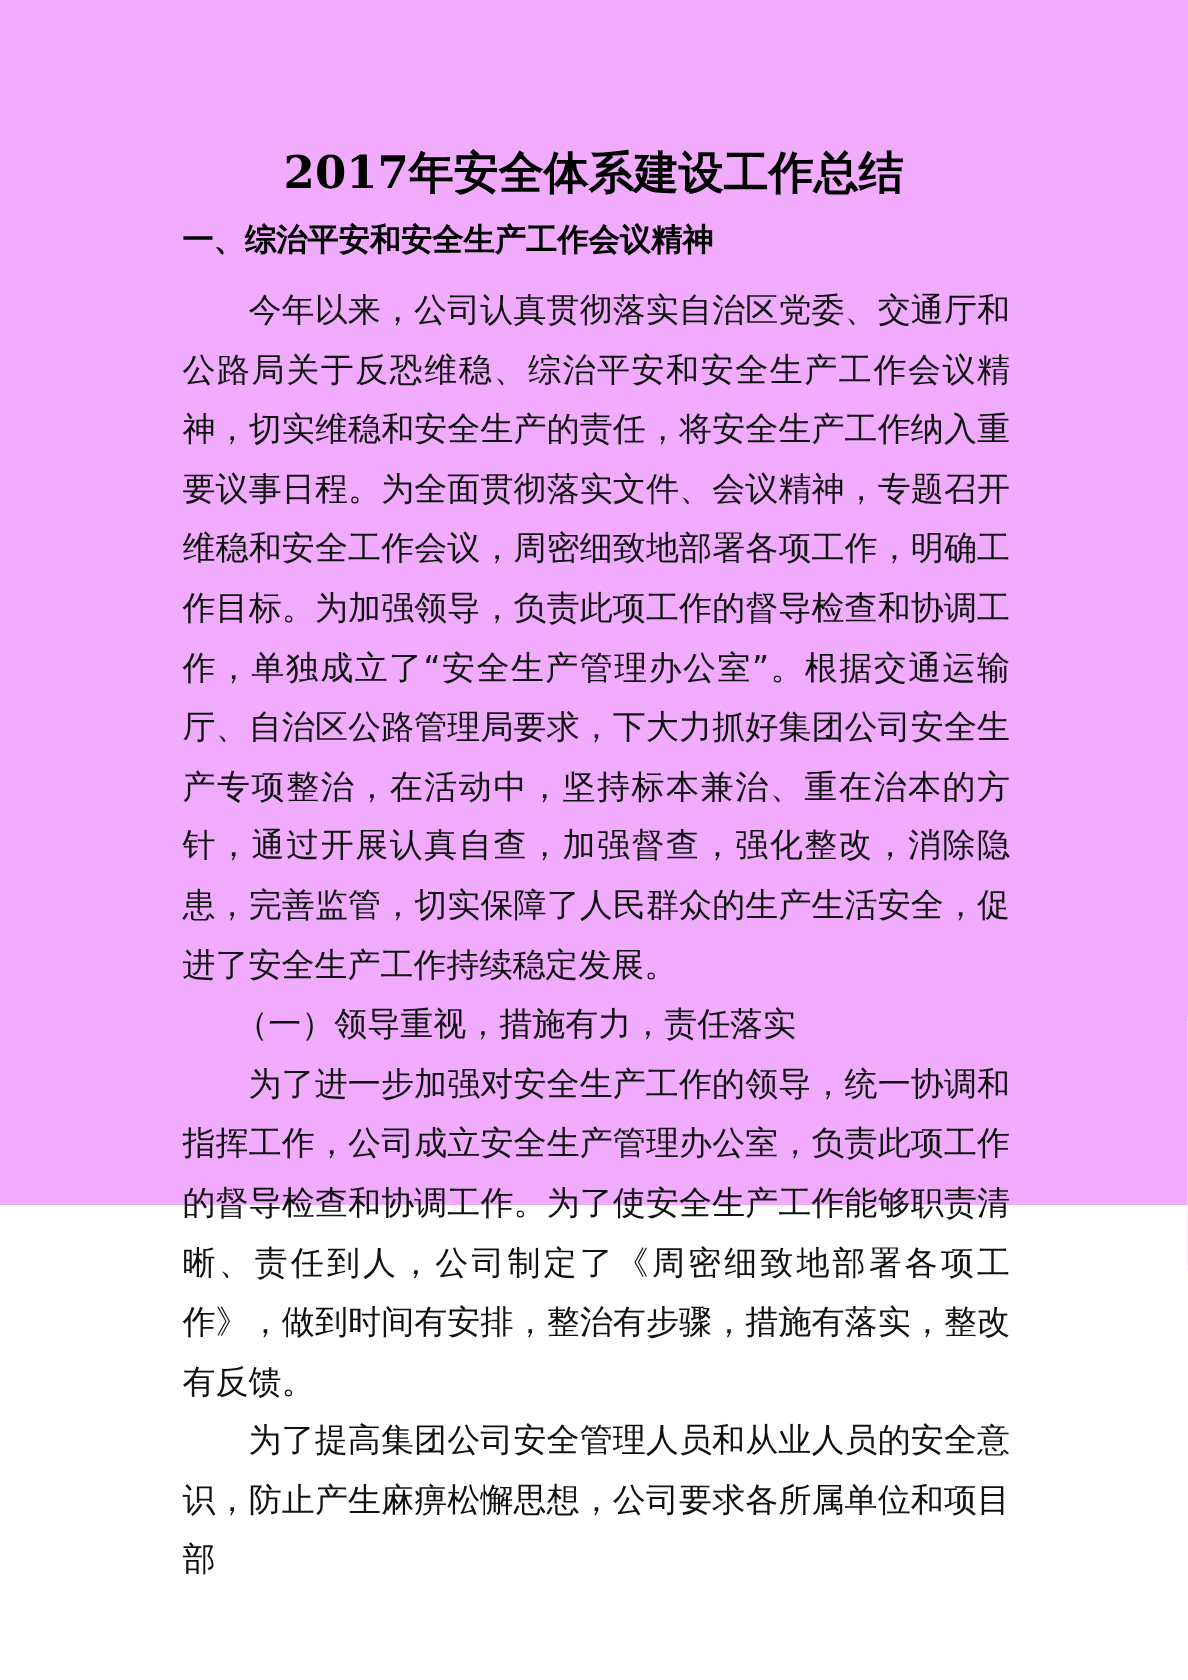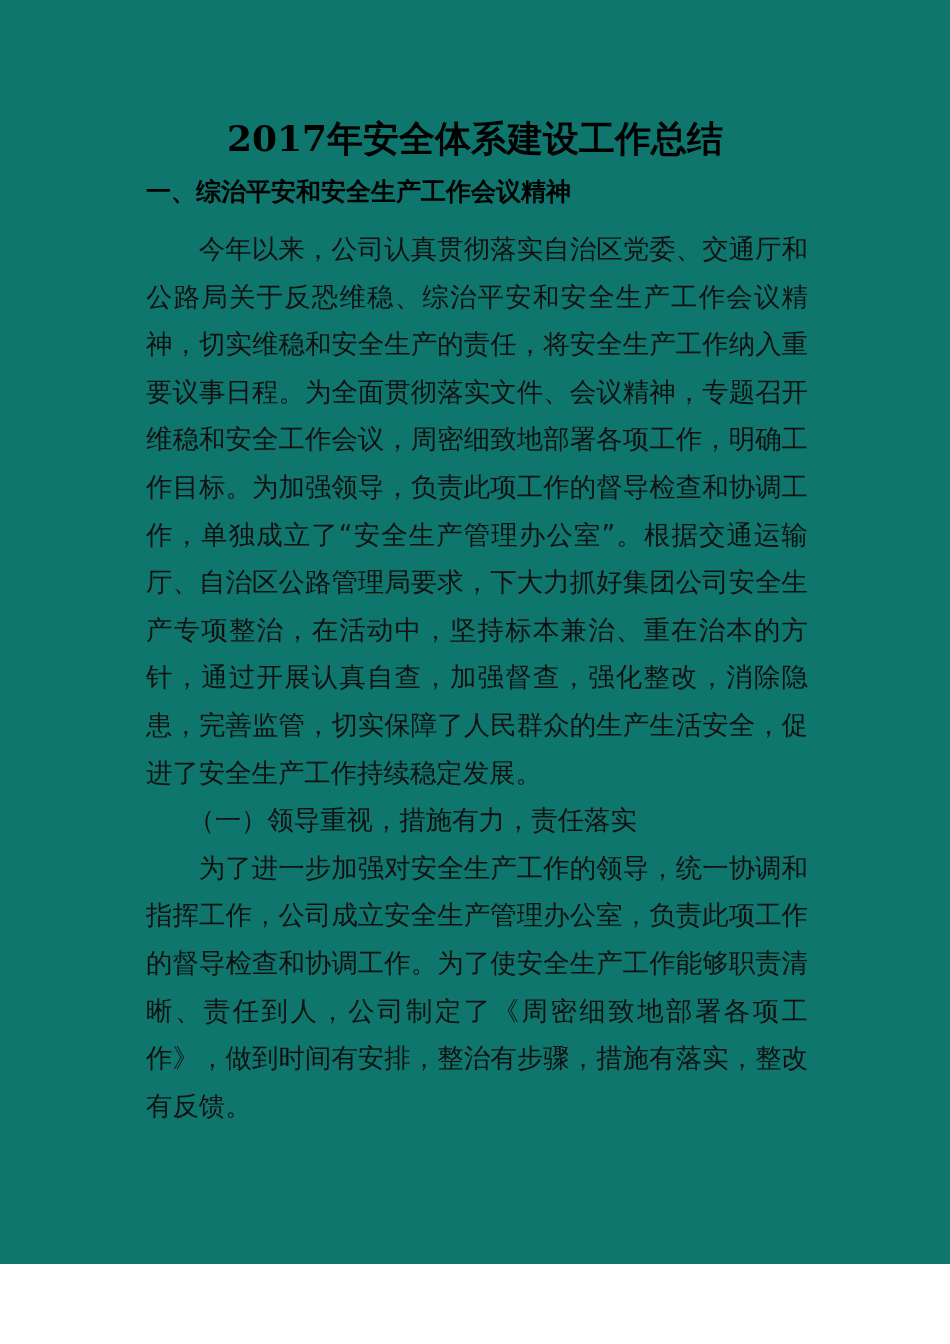--- a/index.html
+++ b/index.html
@@ -1,18 +1,18 @@
 <!DOCTYPE html>
 <html><head>
 <meta charset="utf-8">
 <style>
   html, body { margin: 0; padding: 0; background: #ffffff; }
   body { width: 950px; height: 1344px; position: relative; overflow: hidden; }
   .page {
-    position: absolute; left: 0; top: 0; width: 950px; height: 1264px; background: #0f766e;
+    position: absolute; left: 0; top: 0; width: 950px; height: 964px; background: #f0abfc;
   }
   .title {
     position: absolute; left: 0; top: 116px; width: 950px; text-align: center;
     font-family: "DejaVu Serif", "Liberation Serif", serif;
     font-weight: bold; font-size: 36px; line-height: 44px; color: #000;
     letter-spacing: 0px;
   }
   .heading1 {
     position: absolute; left: 146px; top: 172px; width: 680px;
     font-family: "DejaVu Sans", sans-serif; font-weight: bold;
@@ -30,14 +30,15 @@
 </head>
 <body>
 
 <div class="page">
   <div class="title">2017年安全体系建设工作总结</div>
   <div class="heading1">一、综治平安和安全生产工作会议精神</div>
   <div class="body">
     <p>今年以来，公司认真贯彻落实自治区党委、交通厅和公路局关于反恐维稳、综治平安和安全生产工作会议精神，切实维稳和安全生产的责任，将安全生产工作纳入重要议事日程。为全面贯彻落实文件、会议精神，专题召开维稳和安全工作会议，周密细致地部署各项工作，明确工作目标。为加强领导，负责此项工作的督导检查和协调工作，单独成立了“安全生产管理办公室”。根据交通运输厅、自治区公路管理局要求，下大力抓好集团公司安全生产专项整治，在活动中，坚持标本兼治、重在治本的方针，通过开展认真自查，加强督查，强化整改，消除隐患，完善监管，切实保障了人民群众的生产生活安全，促进了安全生产工作持续稳定发展。</p>
     <p class="sub">（一）领导重视，措施有力，责任落实</p>
     <p>为了进一步加强对安全生产工作的领导，统一协调和指挥工作，公司成立安全生产管理办公室，负责此项工作的督导检查和协调工作。为了使安全生产工作能够职责清晰、责任到人，公司制定了《周密细致地部署各项工作》，做到时间有安排，整治有步骤，措施有落实，整改有反馈。</p>
+    <p>为了提高集团公司安全管理人员和从业人员的安全意识，防止产生麻痹松懈思想，公司要求各所属单位和项目部</p>
   </div>
 </div>
 
 </body></html>

